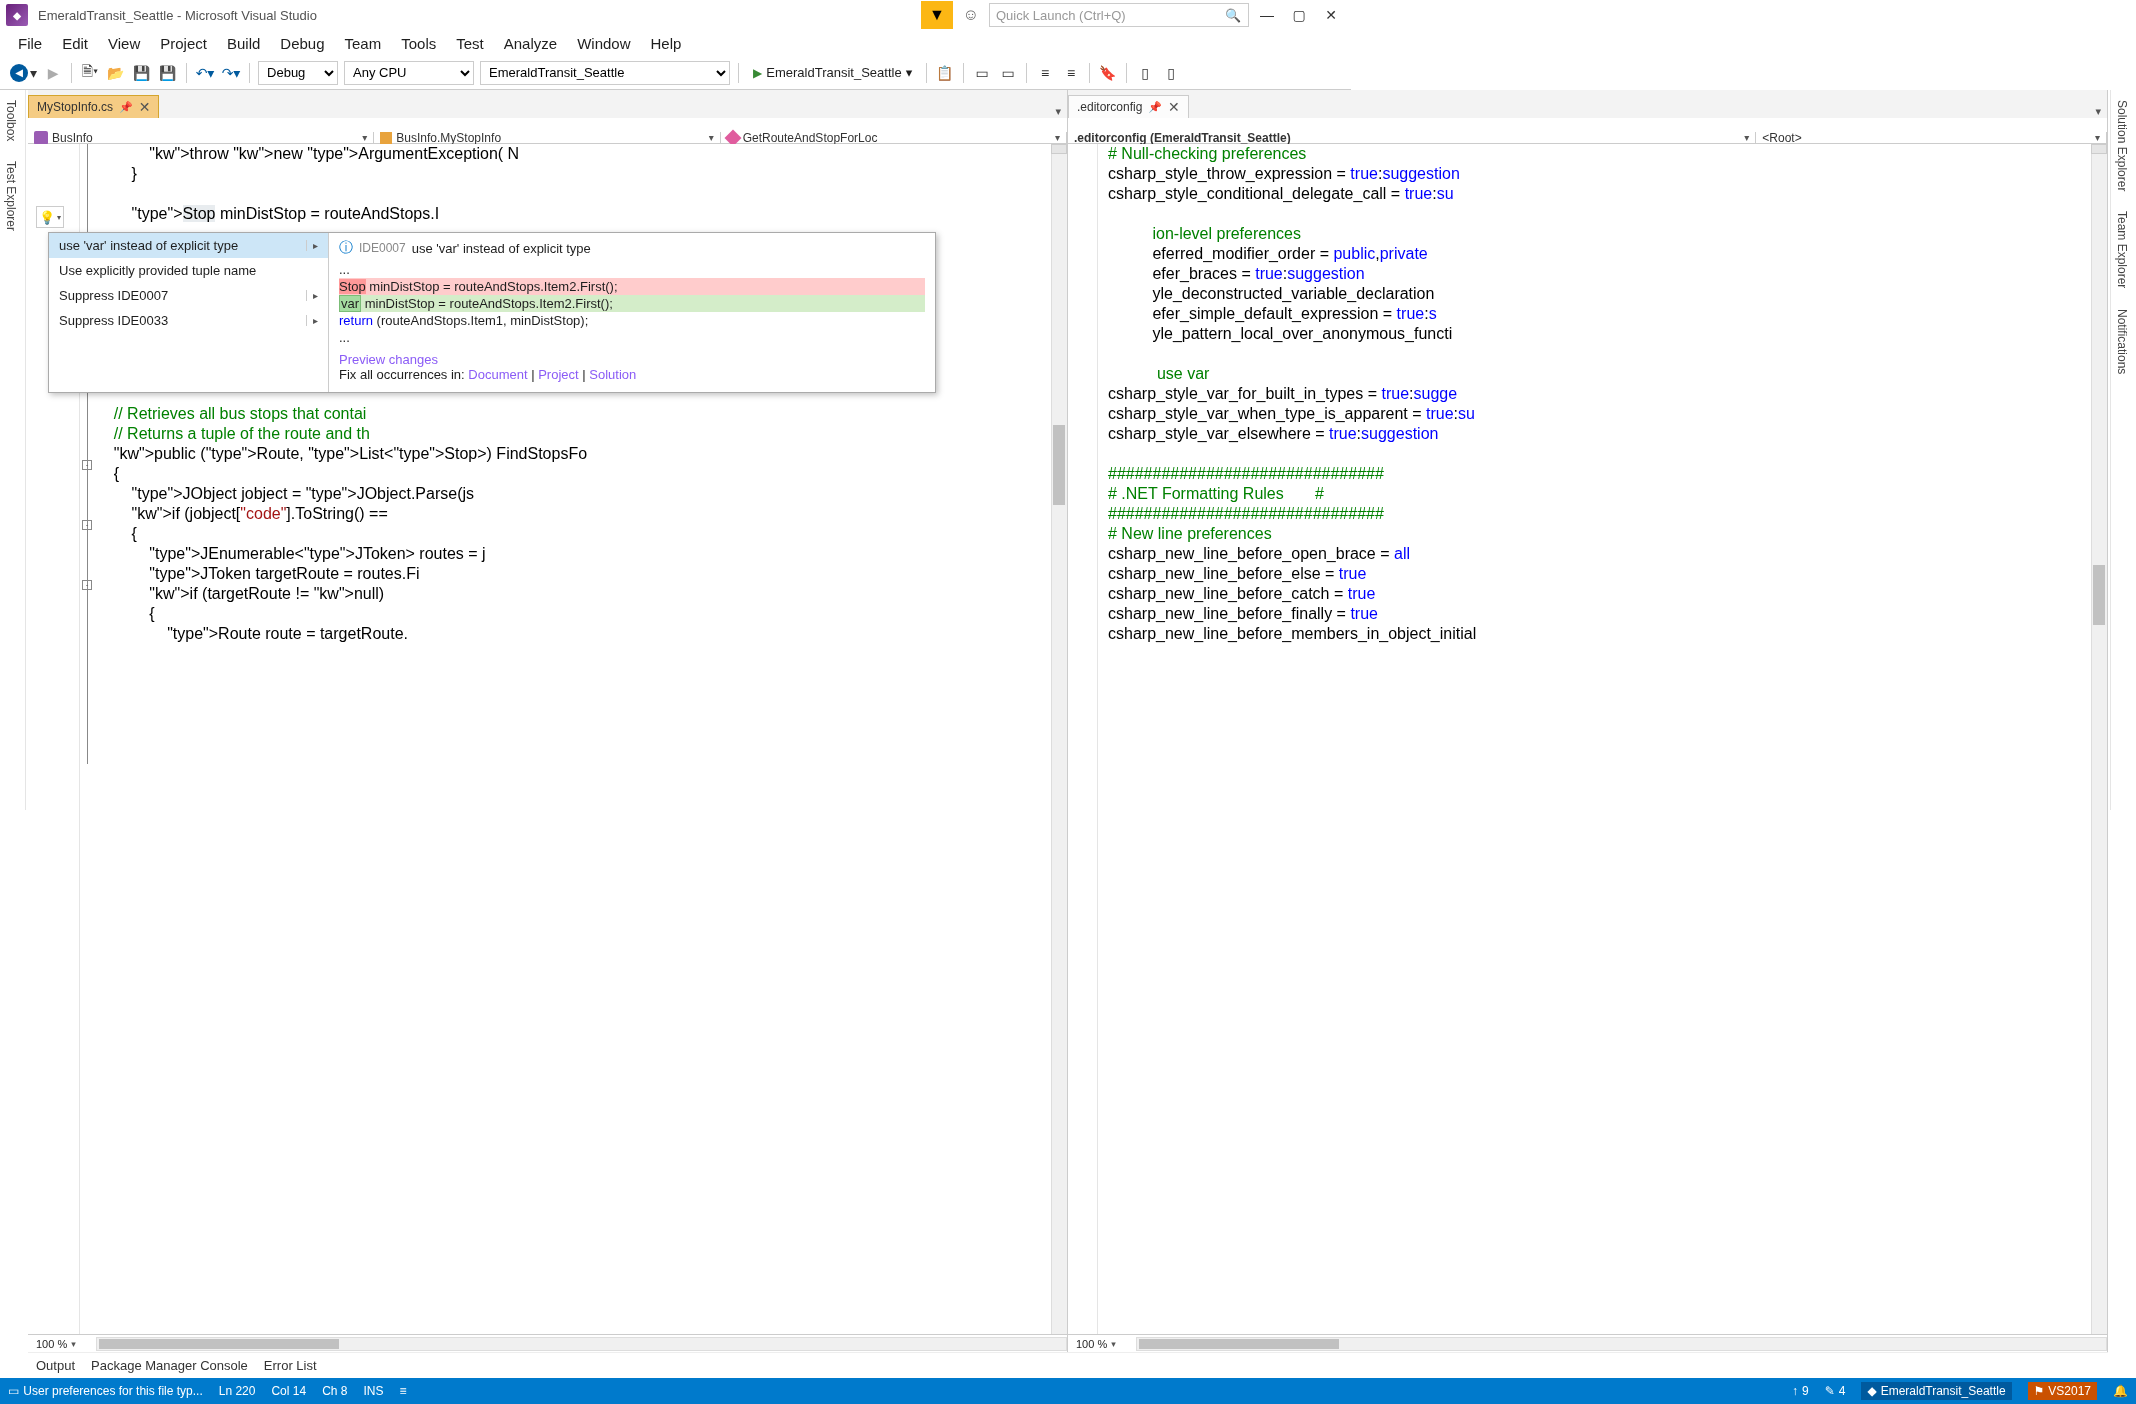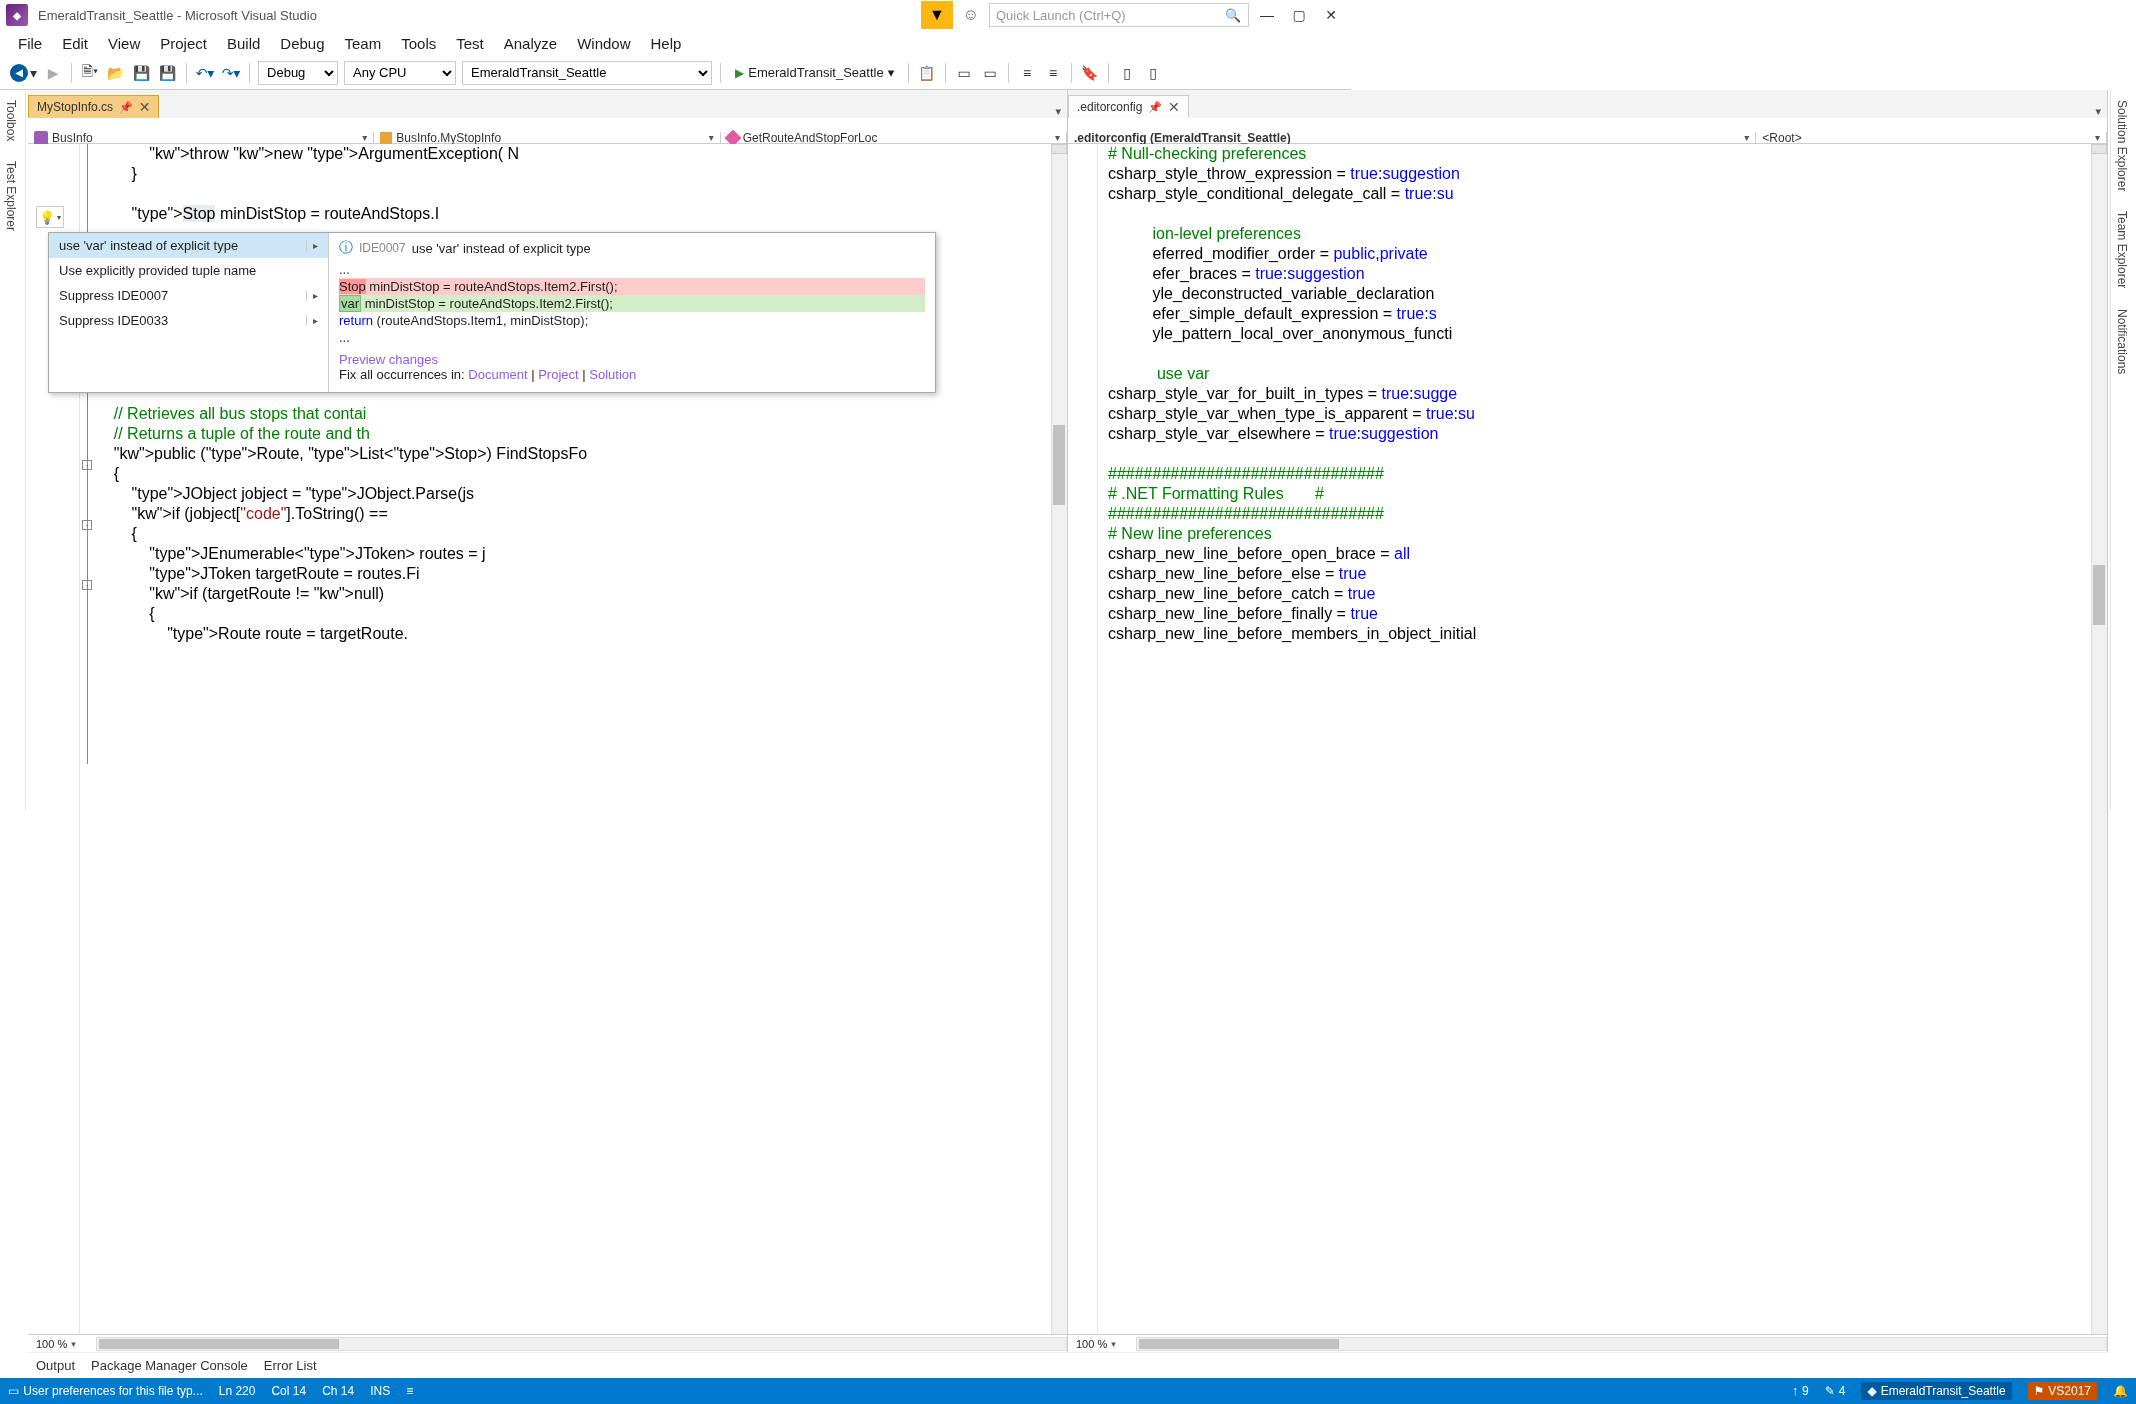--- a/index.html
+++ b/index.html
@@ -151,21 +151,21 @@
   <div class="tb-sep"></div>
   <div class="tb-btn">🗎▾</div>
   <div class="tb-btn" style="color:#d4a52e">📂</div>
   <div class="tb-btn" style="color:#005a9e">💾</div>
   <div class="tb-btn" style="color:#005a9e">💾</div>
   <div class="tb-sep"></div>
   <div class="tb-btn" style="color:#005a9e">↶▾</div>
   <div class="tb-btn" style="color:#005a9e">↷▾</div>
   <div class="tb-sep"></div>
   <select style="width:80px"><option>Debug</option></select>
-  <select style="width:112px"><option>Any CPU</option></select>
+  <select style="width:130px"><option>Any CPU</option></select>
   <select style="width:250px"><option>EmeraldTransit_Seattle</option></select>
   <div class="tb-sep"></div>
   <div class="run-btn"><span class="play">▶</span><span>EmeraldTransit_Seattle</span> ▾</div>
   <div class="tb-sep"></div>
   <div class="tb-btn">📋</div>
   <div class="tb-sep"></div>
   <div class="tb-btn">▭</div>
   <div class="tb-btn">▭</div>
   <div class="tb-sep"></div>
   <div class="tb-btn">≡</div>
@@ -325,21 +325,21 @@
 <div class="bottom-tabs">
   <div class="btab">Output</div>
   <div class="btab">Package Manager Console</div>
   <div class="btab">Error List</div>
 </div>
 
 <div class="statusbar">
   <div class="seg">▭ <span>User preferences for this file typ...</span></div>
   <div class="seg">Ln 220</div>
   <div class="seg">Col 14</div>
-  <div class="seg">Ch 14</div>
+  <div class="seg">Ch 8</div>
   <div class="seg">INS</div>
   <div class="seg">≡</div>
   <div class="spacer"></div>
   <div class="seg">↑ <span>9</span></div>
   <div class="seg">✎ <span>4</span></div>
   <div class="seg badge">◆ <span>EmeraldTransit_Seattle</span></div>
   <div class="seg orange">⚑ <span>VS2017</span></div>
   <div class="seg">🔔</div>
 </div>
 

